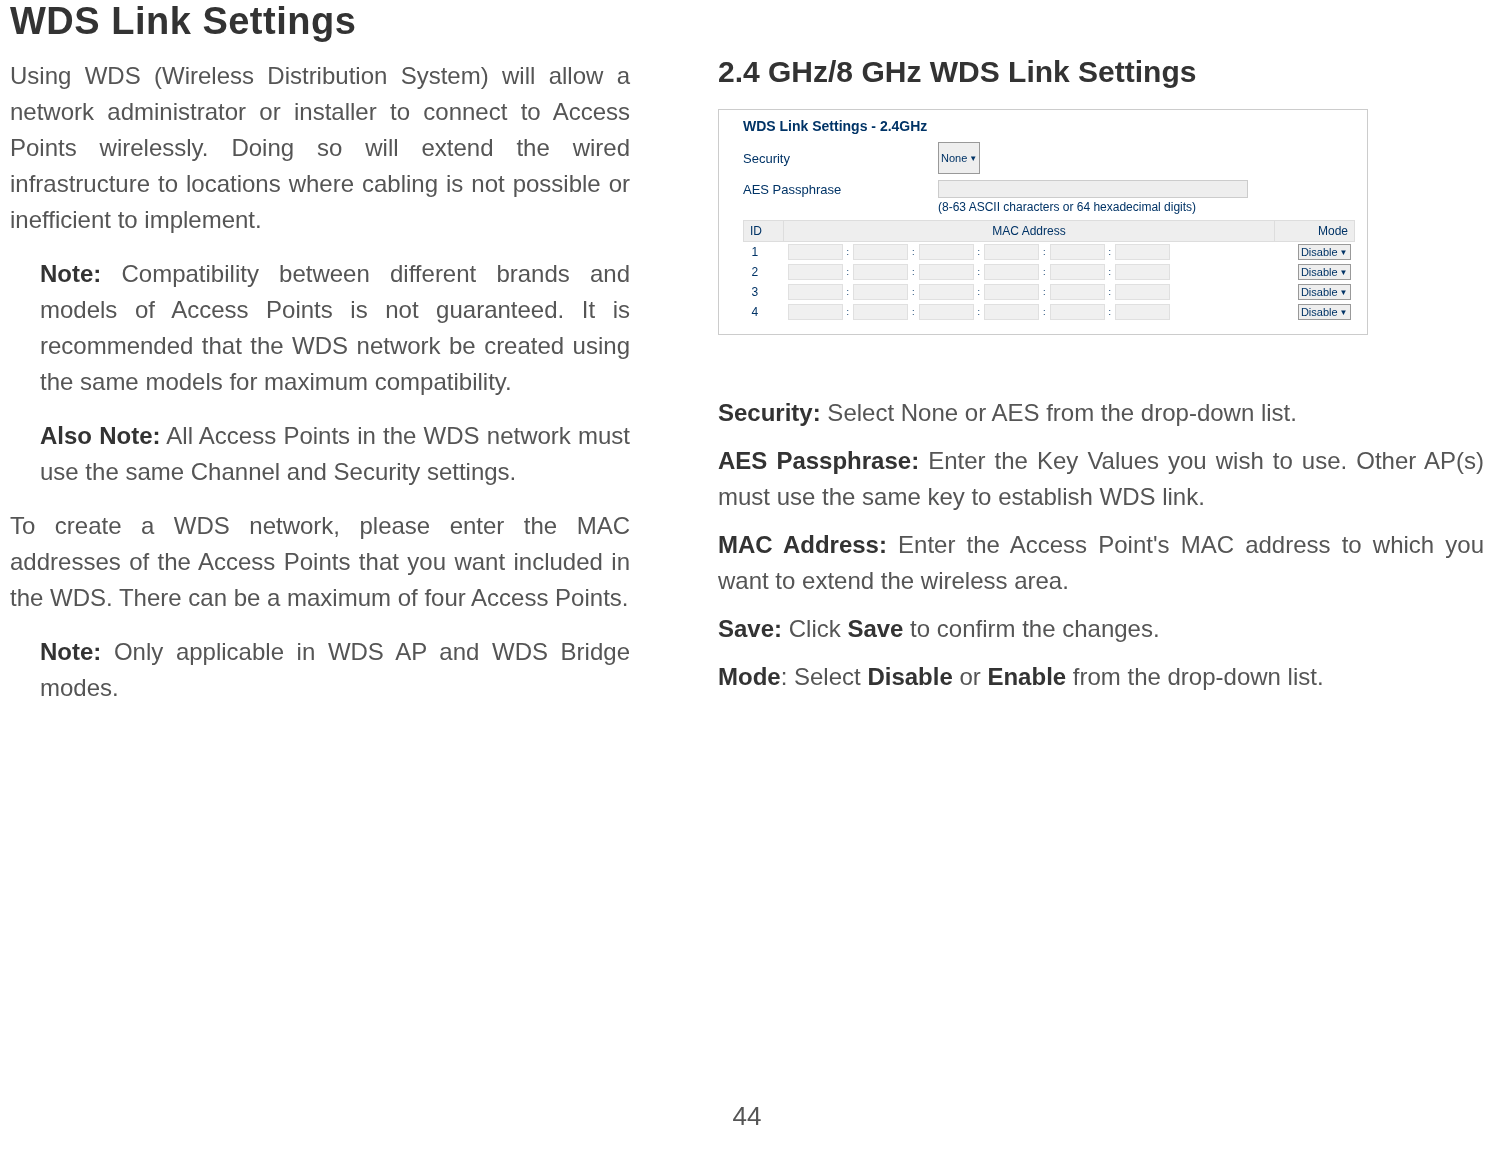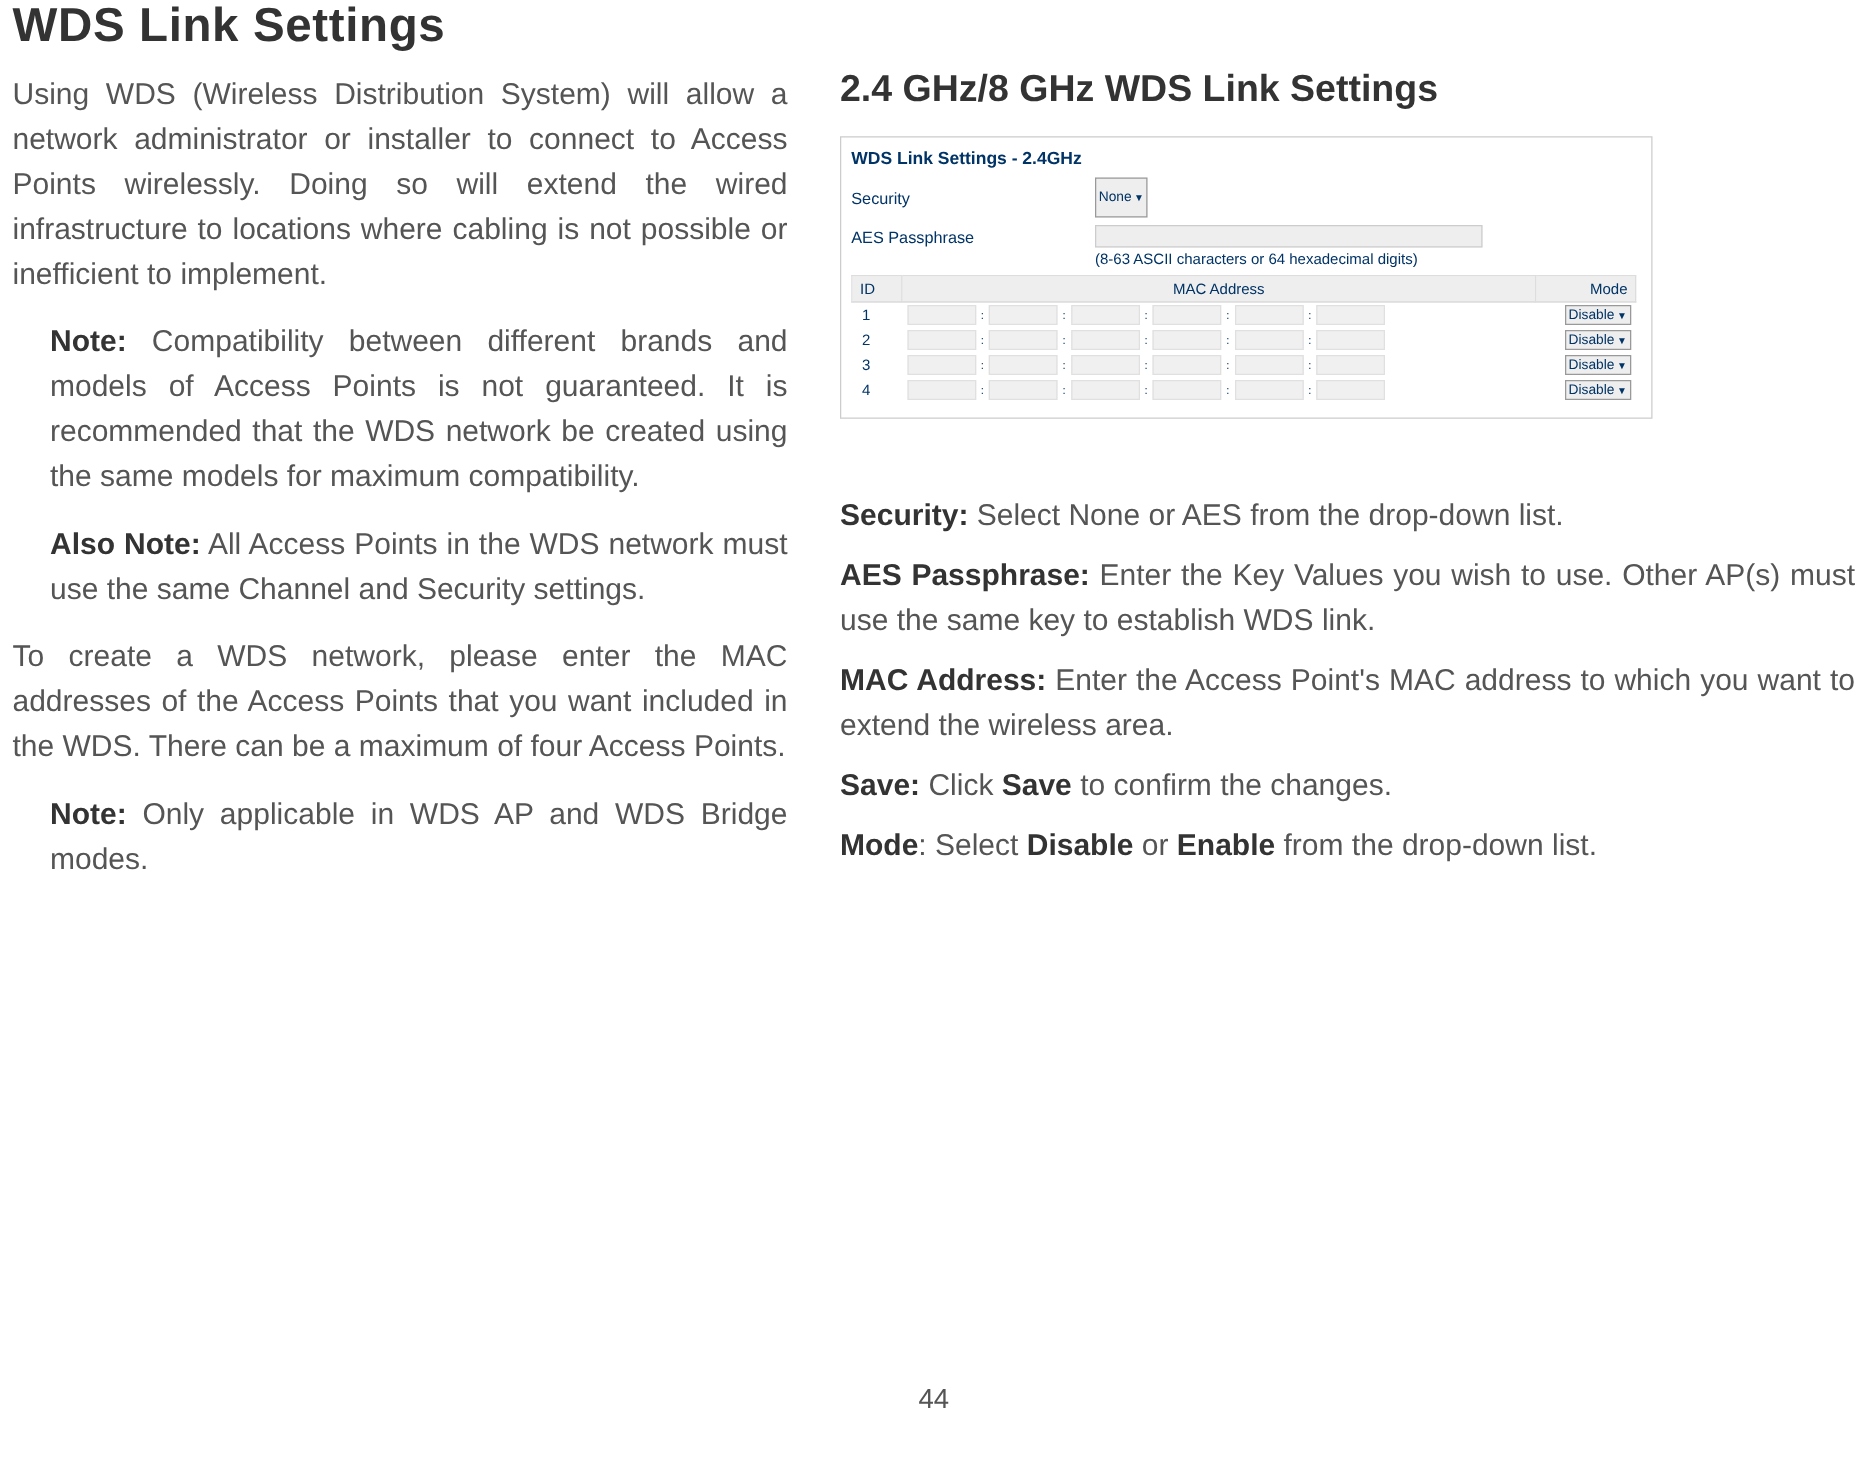--- a/index.html
+++ b/index.html
@@ -10,21 +10,21 @@
     body {
       font-family: Arial, Helvetica, sans-serif;
       background: #fff;
       width: 1494px;
       height: 1172px;
       position: relative;
       padding: 0 10px;
     }
     .page-container {
       display: flex;
-      gap: 42px;
+      gap: 88px;
     }
     .left-column {
       width: 620px;
       flex-shrink: 0;
     }
     .right-column {
       flex: 1;
       padding-top: 55px;
     }
     h1 {
@@ -69,21 +69,21 @@
       margin-bottom: 12px;
     }
     .def-label {
       font-weight: bold;
       color: #333;
     }
     .screenshot-panel {
       border: 1px solid #ccc;
       background: #fff;
       margin-bottom: 60px;
-      padding: 8px 12px 12px 8px;
+      padding: 8px 12px 12px 24px;
       width: 650px;
     }
     .panel-title {
       font-size: 14px;
       font-weight: bold;
       color: #003366;
       margin-bottom: 8px;
     }
     .form-row {
       display: flex;
@@ -177,21 +177,21 @@
       display: inline-flex;
       align-items: center;
       float: right;
       height: 16px;
     }
     .page-number {
       position: absolute;
       bottom: 40px;
       left: 50%;
       transform: translateX(-50%);
-      font-size: 22px;
+      font-size: 26px;
       color: #555;
     }
   </style>
 </head>
 <body>
 
 <div class="page-container">
   <div class="left-column">
     <h1>WDS Link Settings</h1>
     <p class="body-text">Using WDS (Wireless Distribution System) will allow a network administrator or installer to connect to Access Points wirelessly. Doing so will extend the wired infrastructure to locations where cabling is not possible or inefficient to implement.</p>

